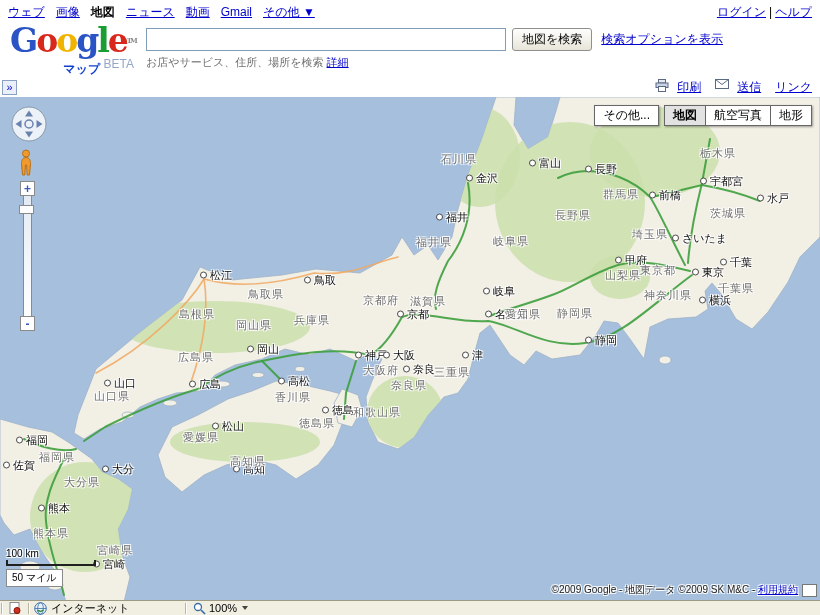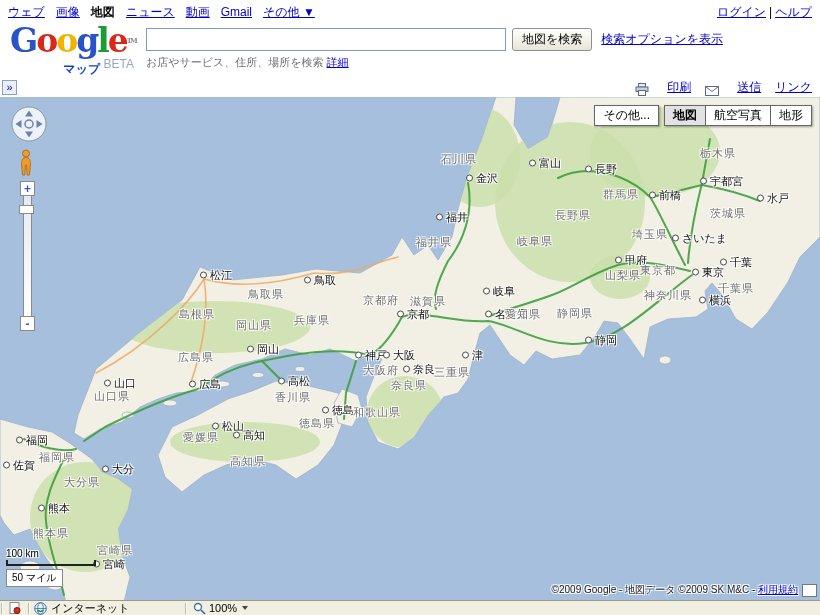--- a/index.html
+++ b/index.html
@@ -30,21 +30,21 @@
               font-family:"Liberation Sans","DejaVu Sans",sans-serif;}
   .options-link{margin-left:9px;color:var(--link);text-decoration:underline;cursor:pointer;}
   .search-hint{font-size:11px;color:#6f6f6f;margin-top:4px;}
   .search-hint a{color:var(--link);text-decoration:underline;cursor:pointer;}
 
   
   .toolbar{height:22px;display:flex;justify-content:space-between;align-items:center;padding:0 8px 0 2px;}
   .collapse-btn{font-size:11px;color:var(--link);border:1px solid #8aa0c0;background:#e9effb;
                 width:15px;height:15px;line-height:13px;text-align:center;cursor:pointer;padding:0;}
   .toolbar-right{display:flex;gap:14px;align-items:center;}
-  .toolbar-right a{color:var(--link);text-decoration:underline;cursor:pointer;display:flex;align-items:flex-end;gap:18px;}
+  .toolbar-right a{color:var(--link);text-decoration:underline;cursor:pointer;display:flex;align-items:flex-start;gap:8px;}
 
   
   .map{position:absolute;top:97px;left:0;width:820px;height:503px;background:var(--water);overflow:hidden;cursor:grab;}
   .map svg.geo{position:absolute;left:0;top:0;}
   .land{fill:var(--land);stroke:#9fb2c8;stroke-width:0.8;}
   .forest{fill:var(--forest);opacity:0.85;}
   .exwy{stroke:var(--expressway);stroke-width:2;fill:none;opacity:0.9;stroke-linecap:round;}
   .road{stroke:var(--road);stroke-width:1.6;fill:none;opacity:0.85;stroke-linecap:round;}
 
   #map-labels{position:absolute;left:0;top:0;width:100%;height:100%;pointer-events:none;}
@@ -306,21 +306,21 @@
           <span>徳島</span>
         </div>
         <div class="city halo" style="left: 212px; top: 329px;">
           <span class="dot"></span>
           <span>松山</span>
         </div>
         <div class="city halo" style="left: 16px; top: 343px;">
           <span class="dot"></span>
           <span>福岡</span>
         </div>
-        <div class="city halo" style="left: 233px; top: 338px;">
+        <div class="city halo" style="left: 233px; top: 372px;">
           <span class="dot"></span>
           <span>高知</span>
         </div>
         <div class="city halo" style="left: 3px; top: 368px;">
           <span class="dot"></span>
           <span>佐賀</span>
         </div>
         <div class="city halo" style="left: 102px; top: 372px;">
           <span class="dot"></span>
           <span>大分</span>
@@ -332,21 +332,21 @@
         <div class="city halo" style="left: 93px; top: 467px;">
           <span class="dot"></span>
           <span>宮崎</span>
         </div>
         <div class="pref halo" style="left: 718px; top: 56px;">栃木県</div>
         <div class="pref halo" style="left: 459px; top: 62px;">石川県</div>
         <div class="pref halo" style="left: 621px; top: 97px;">群馬県</div>
         <div class="pref halo" style="left: 728px; top: 116px;">茨城県</div>
         <div class="pref halo" style="left: 573px; top: 118px;">長野県</div>
         <div class="pref halo" style="left: 650px; top: 137px;">埼玉県</div>
-        <div class="pref halo" style="left: 511px; top: 144px; margin-left: 24px;">岐阜県</div>
+        <div class="pref halo" style="left: 511px; top: 144px;">岐阜県</div>
         <div class="pref halo" style="left: 434px; top: 145px;">福井県</div>
         <div class="pref halo" style="left: 658px; top: 173px;">東京都</div>
         <div class="pref halo" style="left: 623px; top: 178px;">山梨県</div>
         <div class="pref halo" style="left: 736px; top: 191px;">千葉県</div>
         <div class="pref halo" style="left: 266px; top: 197px;">鳥取県</div>
         <div class="pref halo" style="left: 668px; top: 198px;">神奈川県</div>
         <div class="pref halo" style="left: 381px; top: 203px;">京都府</div>
         <div class="pref halo" style="left: 428px; top: 204px;">滋賀県</div>
         <div class="pref halo" style="left: 575px; top: 216px;">静岡県</div>
         <div class="pref halo" style="left: 523px; top: 217px;">愛知県</div>

